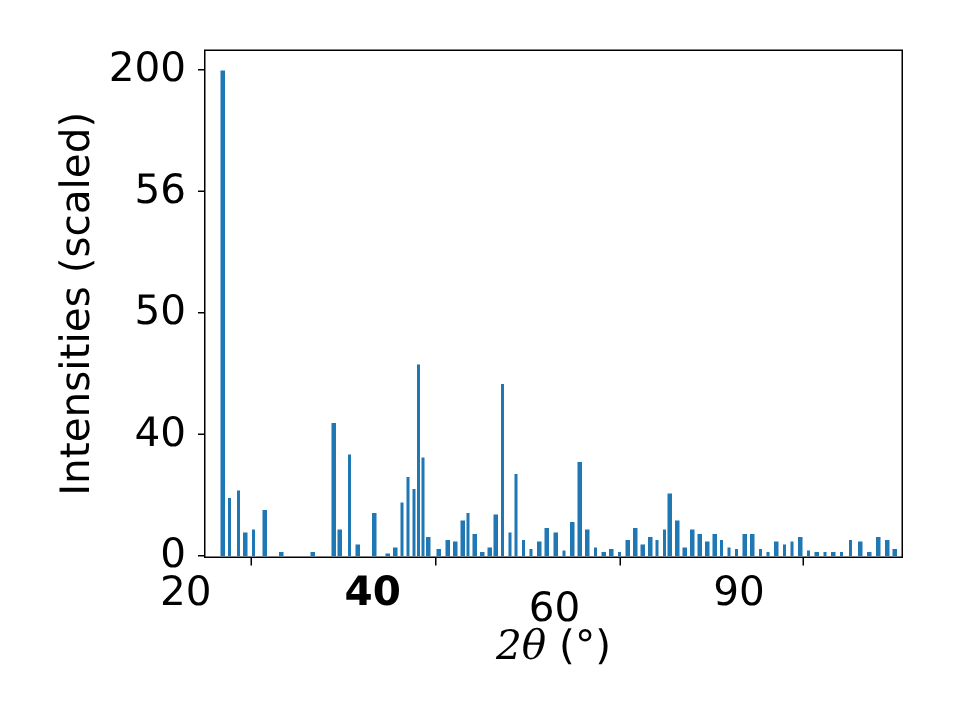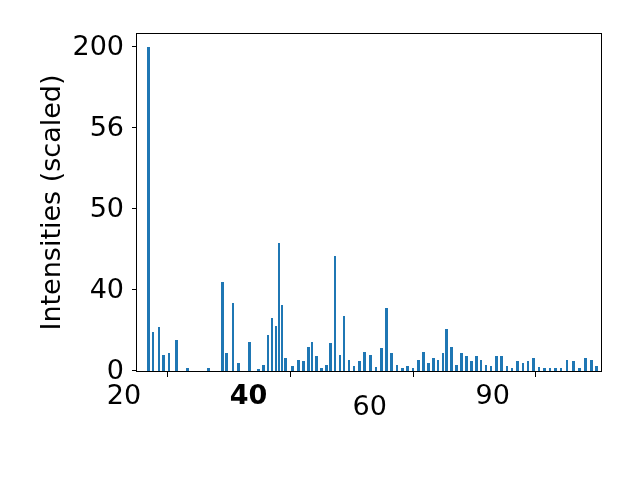--- a/index.html
+++ b/index.html
@@ -217,14 +217,18 @@
         <div class="bar" style="left: 422.753px; width: 2.6px; height: 3.24038px; background: rgb(31, 119, 180);"></div>
         <div class="bar" style="left: 428.899px; width: 2.6px; height: 11.3413px; background: rgb(31, 119, 180);"></div>
         <div class="bar" style="left: 435.044px; width: 2.6px; height: 9.72115px; background: rgb(31, 119, 180);"></div>
         <div class="bar" style="left: 441.19px; width: 2.6px; height: 2.59231px; background: rgb(31, 119, 180);"></div>
         <div class="bar" style="left: 447.336px; width: 2.6px; height: 12.9615px; background: rgb(31, 119, 180);"></div>
         <div class="bar" style="left: 453.481px; width: 2.6px; height: 11.3413px; background: rgb(31, 119, 180);"></div>
         <div class="bar" style="left: 458.398px; width: 2.6px; height: 4.86058px; background: rgb(31, 119, 180);"></div>
       </div>
   </div>
 
+  <div id="xlabel">
+    <span class="ital">2θ</span>
+    <span>(°)</span>
+  </div>
 
 </div>
 
 </body></html>

